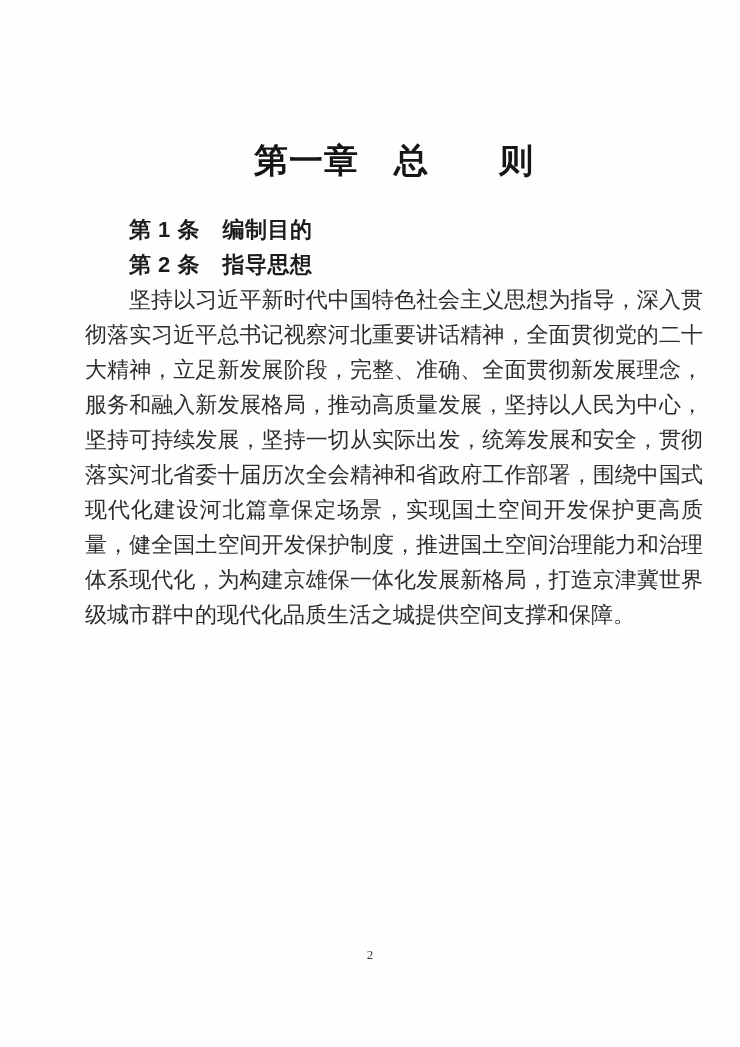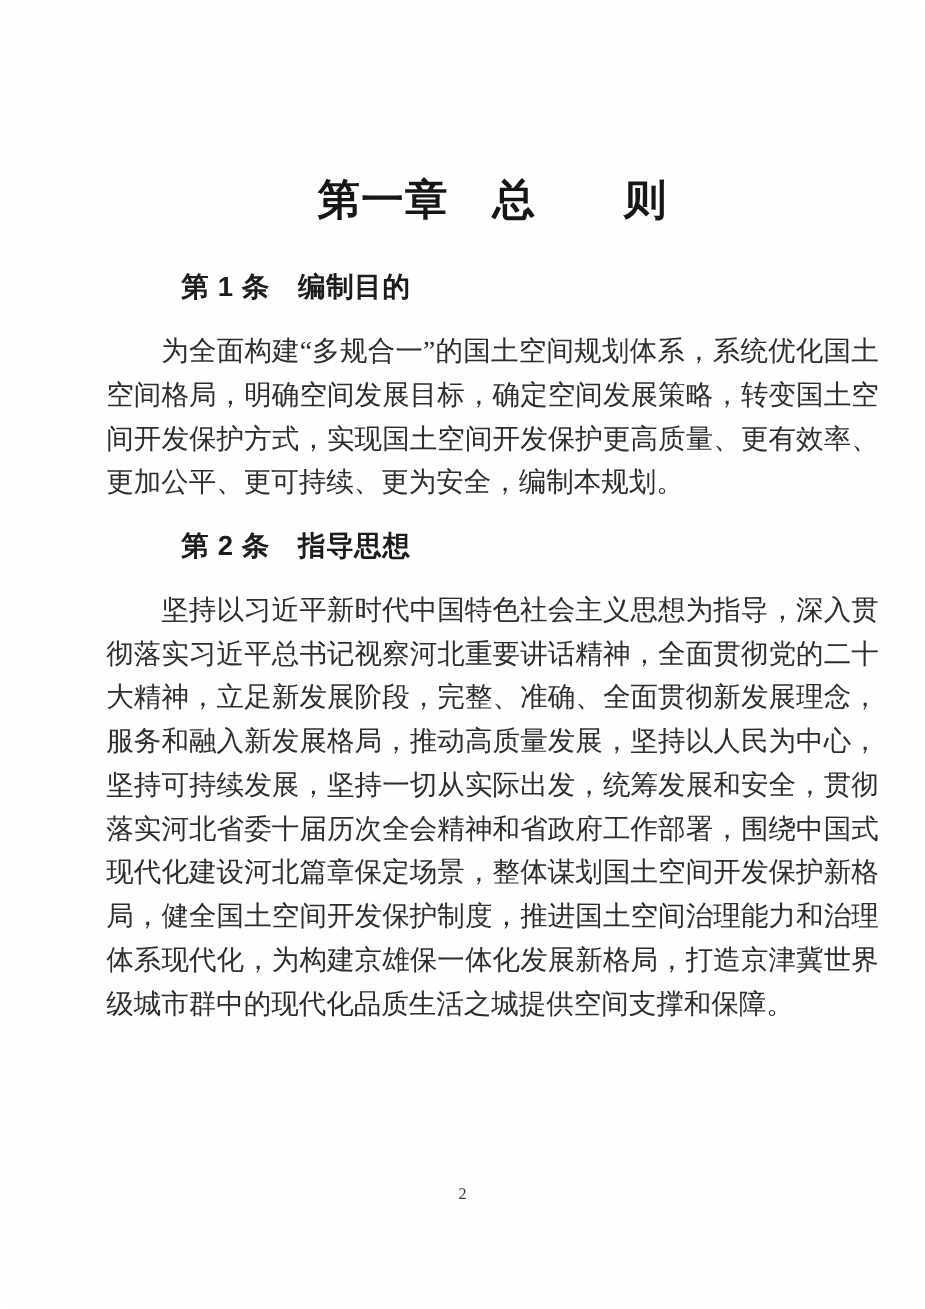--- a/index.html
+++ b/index.html
@@ -25,21 +25,21 @@
     text-align: center;
     font-size: 34px;
     line-height: 42px;
     font-weight: 700;
     letter-spacing: 1px;
     color: #161616;
     font-family: "Liberation Serif", "DejaVu Serif", serif;
   }
   .article { margin: 0; }
   .article-heading {
-    margin: 16px;
+    margin: 0;
     font-size: 22px;
     line-height: 35px;
     font-weight: 700;
     text-indent: 2em;
     color: #1c1c1c;
     letter-spacing: 0.5px;
     font-family: "Liberation Sans", "DejaVu Sans", sans-serif;
   }
   .article-body {
     margin: 0;
@@ -65,26 +65,25 @@
 </style>
 </head>
 <body>
 
 <div class="page">
 
   <h1 class="chapter-title">第一章　总　　则</h1>
 
   <section class="article">
     <h2 class="article-heading">第 1 条　编制目的</h2>
-    <p class="article-body">为全面构建“多规合一”的国土空间规划体系，系统优化国土空间格局，明确空间发展目标，确定空间发展策略，转变国土空间开发保护方式，实现国土空间开发保护更高质量、更有效率、更加公平、更可持续、更为安全，编制本规划。</p>
   </section>
 
   <section class="article">
     <h2 class="article-heading">第 2 条　指导思想</h2>
-    <p class="article-body">坚持以习近平新时代中国特色社会主义思想为指导，深入贯彻落实习近平总书记视察河北重要讲话精神，全面贯彻党的二十大精神，立足新发展阶段，完整、准确、全面贯彻新发展理念，服务和融入新发展格局，推动高质量发展，坚持以人民为中心，坚持可持续发展，坚持一切从实际出发，统筹发展和安全，贯彻落实河北省委十届历次全会精神和省政府工作部署，围绕中国式现代化建设河北篇章保定场景，整体谋划国土空间开发保护新格局，健全国土空间开发保护制度，推进国土空间治理能力和治理体系现代化，为构建京雄保一体化发展新格局，打造京津冀世界级城市群中的现代化品质生活之城提供空间支撑和保障。</p>
+    <p class="article-body">坚持以习近平新时代中国特色社会主义思想为指导，深入贯彻落实习近平总书记视察河北重要讲话精神，全面贯彻党的二十大精神，立足新发展阶段，完整、准确、全面贯彻新发展理念，服务和融入新发展格局，推动高质量发展，坚持以人民为中心，坚持可持续发展，坚持一切从实际出发，统筹发展和安全，贯彻落实河北省委十届历次全会精神和省政府工作部署，围绕中国式现代化建设河北篇章保定场景，实现国土空间开发保护更高质量，健全国土空间开发保护制度，推进国土空间治理能力和治理体系现代化，为构建京雄保一体化发展新格局，打造京津冀世界级城市群中的现代化品质生活之城提供空间支撑和保障。</p>
   </section>
 
   <section class="article">
   </section>
 
   <div class="page-number">2</div>
 
 </div>
 
 </body></html>

